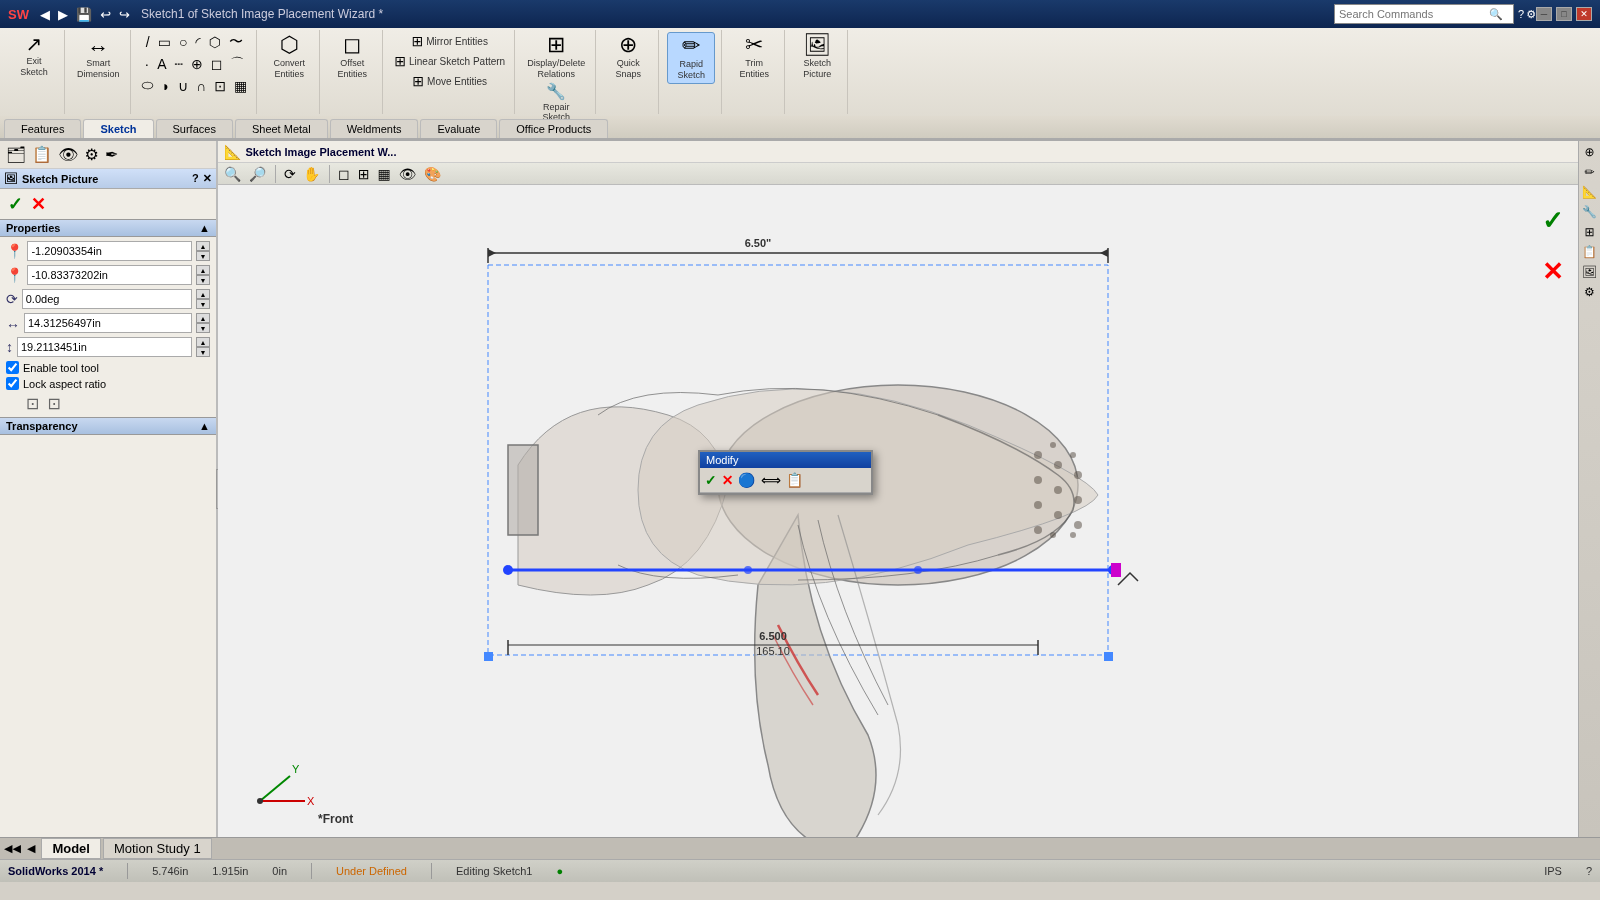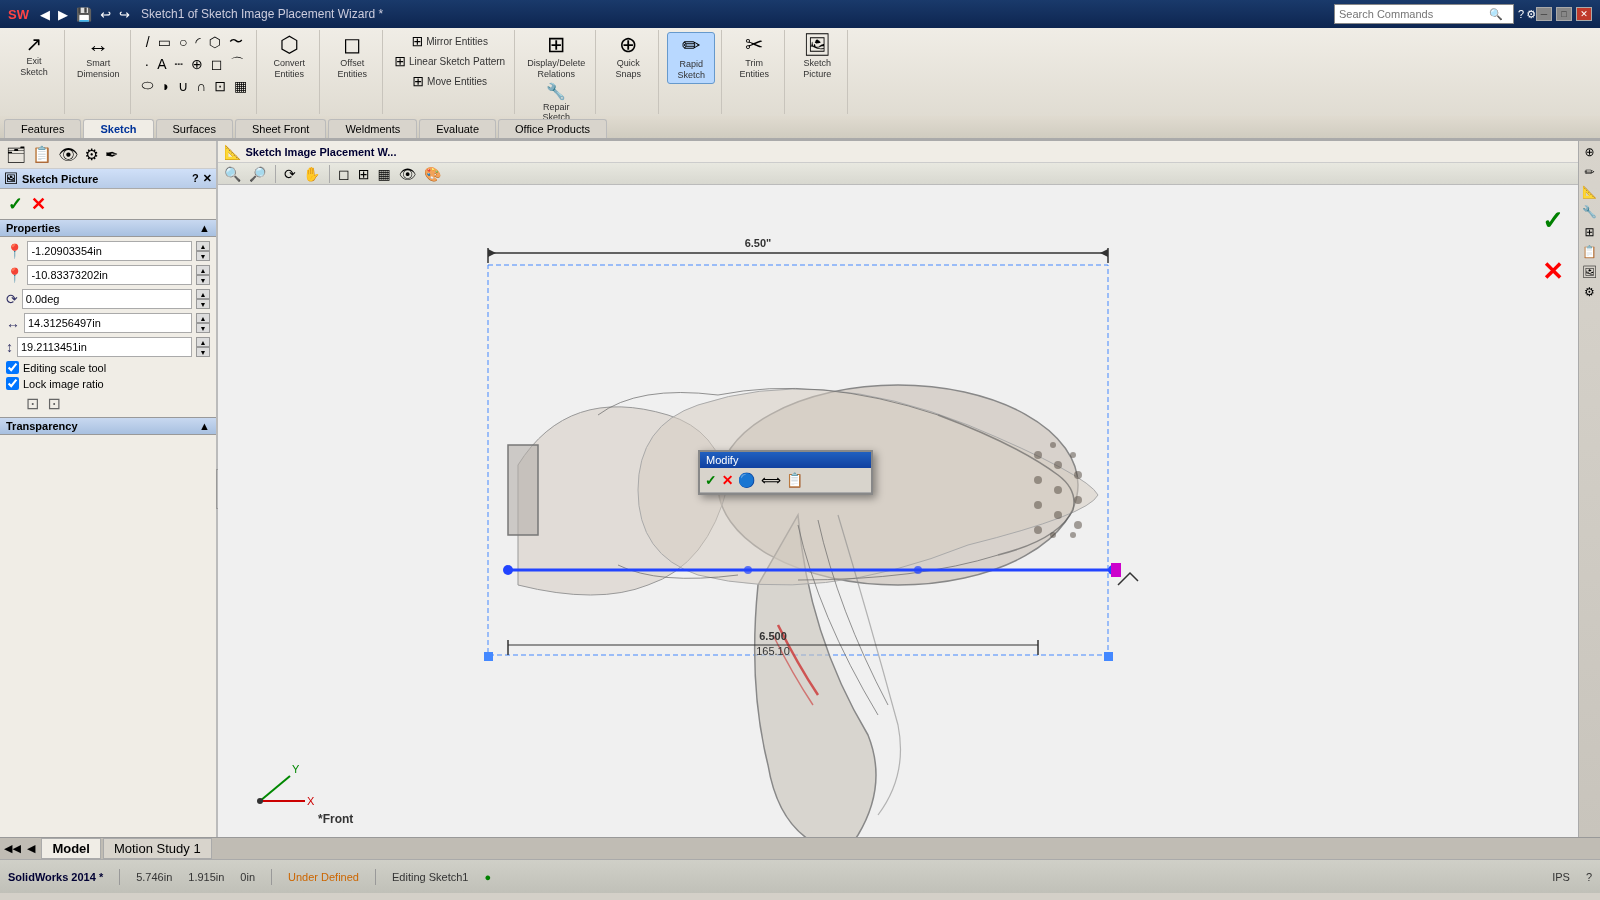--- a/index.html
+++ b/index.html
@@ -261,27 +261,27 @@
       border-left: 1px solid #aaa;
       display: flex;
       flex-direction: column;
       gap: 2px;
       padding: 2px;
     }
     .right-icon { font-size: 12px; cursor: pointer; text-align: center; padding: 2px 0; }
 
     
     #statusbar {
-      height: 34px;
+      height: 23px;
       background: linear-gradient(to bottom, #d0d0c8, #c0c0b8);
       border-top: 1px solid #aaa;
       display: flex;
       align-items: center;
       padding: 0 8px;
-      gap: 16px;
+      gap: 24px;
       font-size: 11px;
     }
     .status-item { color: #333; }
     .status-sep { width: 1px; height: 16px; background: #999; }
 
     
     #bottom-tabs {
       height: 22px;
       background: #c0bcb4;
       display: flex;
@@ -489,21 +489,21 @@
         <span class="label">Sketch<br>Picture</span>
       </div>
     </div>
 
   </div>
 
   <div id="tabs">
     <div class="tab">Features</div>
     <div class="tab active">Sketch</div>
     <div class="tab">Surfaces</div>
-    <div class="tab">Sheet Front</div>
+    <div class="tab">Sheet Metal</div>
     <div class="tab">Weldments</div>
     <div class="tab">Evaluate</div>
     <div class="tab">Office Products</div>
   </div>
 </div>
 
 <div id="main" style="height: 696px;">
 
   <div id="left-panel">
 
@@ -570,25 +570,25 @@
         <span class="prop-icon">↕</span>
         <input class="prop-input" value="19.2113451in" style="">
         <div class="spin-btn">
           <div class="spin-up">▲</div>
           <div class="spin-down">▼</div>
         </div>
       </div>
 
       <div class="checkbox-row">
         <input type="checkbox" checked="" style="">
-        <label>Editing scale tool</label>
+        <label>Enable tool tool</label>
       </div>
       <div class="checkbox-row">
         <input type="checkbox" checked="" style="">
-        <label>Lock image ratio</label>
+        <label>Lock aspect ratio</label>
       </div>
 
       <div style="display:flex;gap:8px;margin-top:4px;padding-left:20px;">
         <span style="font-size:16px;color:#666;">⊡</span>
         <span style="font-size:16px;color:#666;">⊡</span>
       </div>
     </div>
 
     <div class="section-header">
       <span>Transparency</span>

